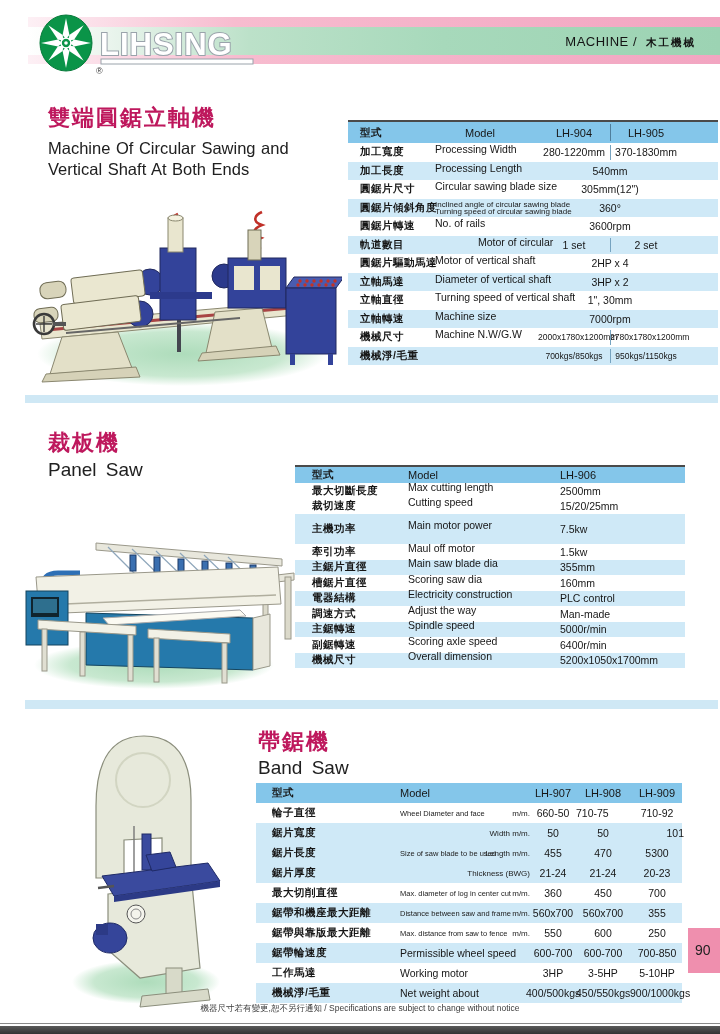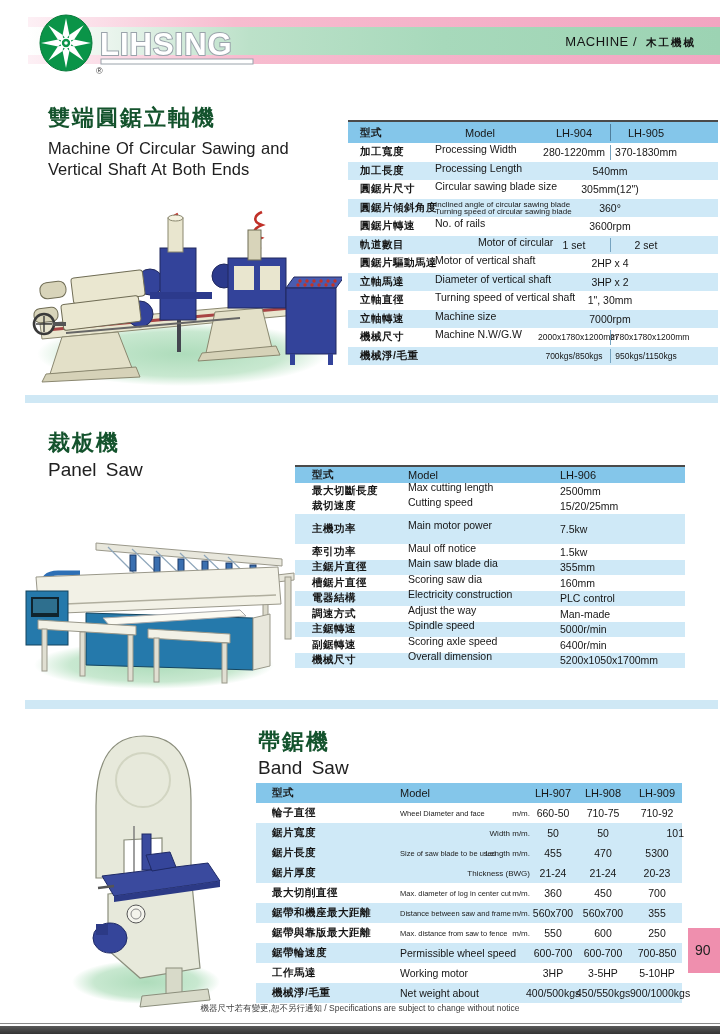--- a/index.html
+++ b/index.html
@@ -12,21 +12,21 @@
   #band-top{top:17px;height:10px;background:linear-gradient(90deg,#fdf0f5 0%,#f7bccf 30%,#f2a5c1 100%)}
   #band-mid{top:27px;height:28px;background:linear-gradient(90deg,#ffffff 0%,#eef6f0 10%,#bce1c9 32%,#a7d9bb 60%,#9cd3b3 100%)}
   #band-bot{top:55px;height:9px;background:linear-gradient(90deg,#fdf0f5 0%,#f7bccf 30%,#f2a5c1 100%)}
   #logo{position:absolute;left:38px;top:13px}
   #reg-mark{position:absolute;left:96px;top:66px;font-size:9px;color:#3a3a3a}
   #wordmark{position:absolute;left:98px;top:25px}
   #category{position:absolute;right:24px;top:34px;font-size:13px;color:#141414;letter-spacing:.5px}
   #category .zh{font-weight:700;margin-left:9px;letter-spacing:2px}
 
   
-  .title-zh{position:absolute;font-size:22px;font-weight:700;letter-spacing:2px;color:#14532d}
+  .title-zh{position:absolute;font-size:22px;font-weight:700;letter-spacing:2px;color:#be185d}
   .title-en{position:absolute;font-size:19px;color:#202020;word-spacing:4px}
   #s1-en{font-size:16.5px;line-height:21px;word-spacing:1px}
 
   
   .hdiv{position:absolute;left:25px;width:693px;background:#cfe8f5}
   #div1{top:395px;height:8px}
   #div2{top:700px;height:9px}
   #footer-note{position:absolute;left:0;right:0;top:1003px;text-align:center;font-size:8.5px;color:#3d3d3d}
   #page-badge{position:absolute;left:688px;top:928px;width:34px;height:45px;background:#ef8fae;
       font-size:14px;color:#222;line-height:45px;text-align:left;padding-left:7px}
@@ -306,21 +306,21 @@
         <span class="c en" style="left: 113px; transform: translateY(calc(-50% - 4px));">Cutting speed</span>
         <span class="c val" style="left: 265px;">15/20/25mm</span>
       </div>
       <div class="trow shade" style="height: 30px;">
         <span class="c zh" style="left: 17px;">主機功率</span>
         <span class="c en" style="left: 113px; transform: translateY(calc(-50% - 4px));">Main motor power</span>
         <span class="c val" style="left: 265px;">7.5kw</span>
       </div>
       <div class="trow" style="height: 15.5px;">
         <span class="c zh" style="left: 17px;">牽引功率</span>
-        <span class="c en" style="left: 113px; transform: translateY(calc(-50% - 4px));">Maul off notice</span>
+        <span class="c en" style="left: 113px; transform: translateY(calc(-50% - 4px));">Maul off motor</span>
         <span class="c val" style="left: 265px;">1.5kw</span>
       </div>
       <div class="trow shade" style="height: 15.5px;">
         <span class="c zh" style="left: 17px;">主鋸片直徑</span>
         <span class="c en" style="left: 113px; transform: translateY(calc(-50% - 4px));">Main saw blade dia</span>
         <span class="c val" style="left: 265px;">355mm</span>
       </div>
       <div class="trow" style="height: 15.5px;">
         <span class="c zh" style="left: 17px;">槽鋸片直徑</span>
         <span class="c en" style="left: 113px; transform: translateY(calc(-50% - 4px));">Scoring saw dia</span>
@@ -390,21 +390,21 @@
         <span class="c en md hd" style="left: 89px; width: 140px; text-align: center;">Model</span>
         <span class="c val" style="left: 270px; width: 54px; text-align: center;">LH-907</span>
         <span class="c val" style="left: 320px; width: 54px; text-align: center;">LH-908</span>
         <span class="c val" style="left: 374px; width: 54px; text-align: center;">LH-909</span>
       </div>
       <div class="trow" style="height: 20px;">
         <span class="c zh" style="left: 16px;">輪子直徑</span>
         <span class="c en sm" style="left: 144px;">Wheel Diameter and face</span>
         <span class="c unit" style="left: 164px; width: 110px;">m/m.</span>
         <span class="c val" style="left: 270px; width: 54px; text-align: center;">660-50</span>
-        <span class="c val" style="left: 320px; width: 54px; text-align: center;">710-75</span>
+        <span class="c val" style="left: 320px; width: 54px; ">710-75</span>
         <span class="c val" style="left: 374px; width: 54px; text-align: center;">710-92</span>
       </div>
       <div class="trow shade" style="height: 20px;">
         <span class="c zh" style="left: 16px;">鋸片寬度</span>
         <span class="c unit" style="left: 164px; width: 110px;">Width m/m.</span>
         <span class="c val" style="left: 270px; width: 54px; text-align: center;">50</span>
         <span class="c val" style="left: 320px; width: 54px; text-align: center;">50</span>
         <span class="c val" style="left: 374px; width: 54px; text-align: right;">101</span>
       </div>
       <div class="trow shade" style="height: 20px;">

